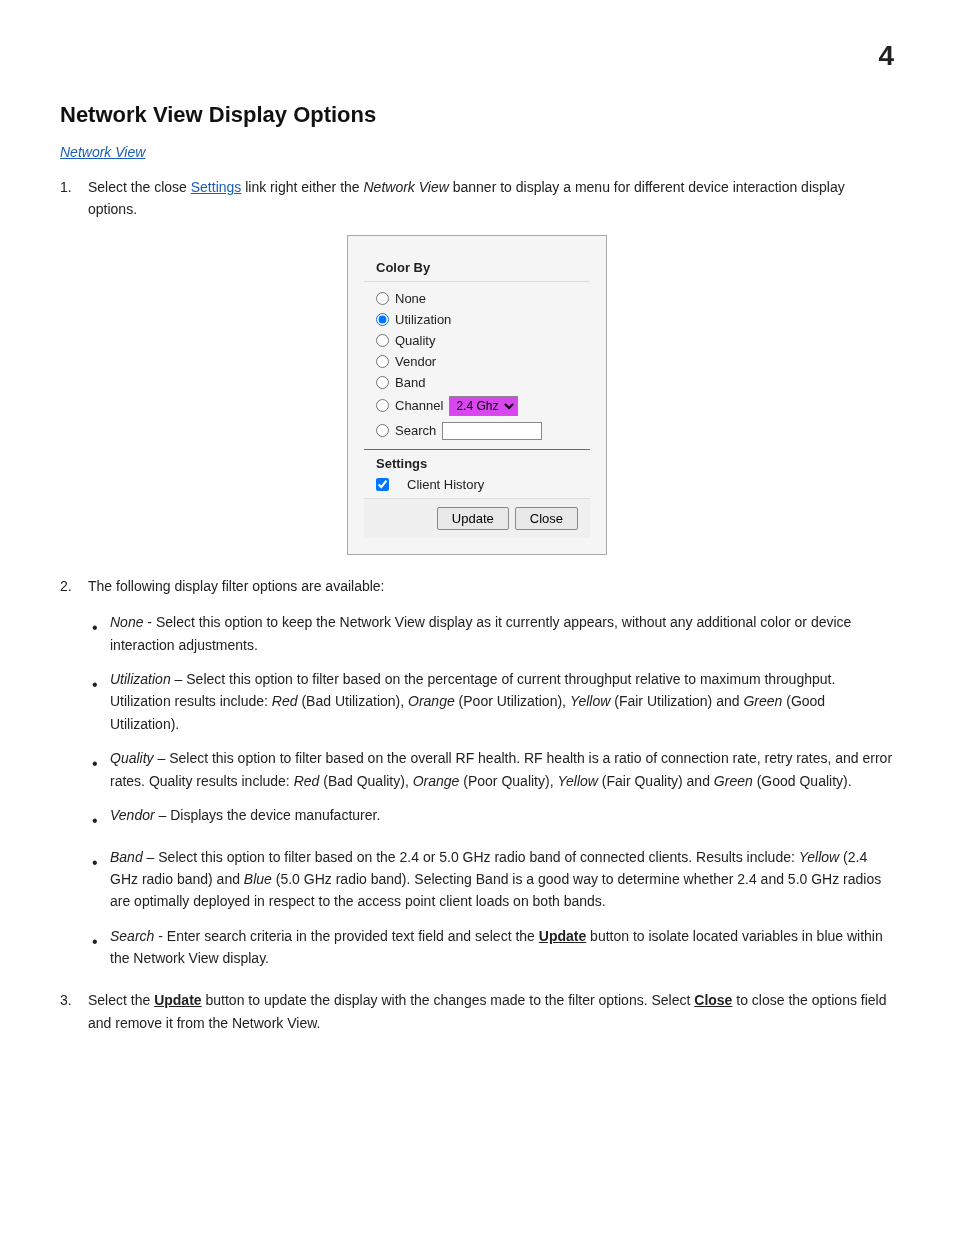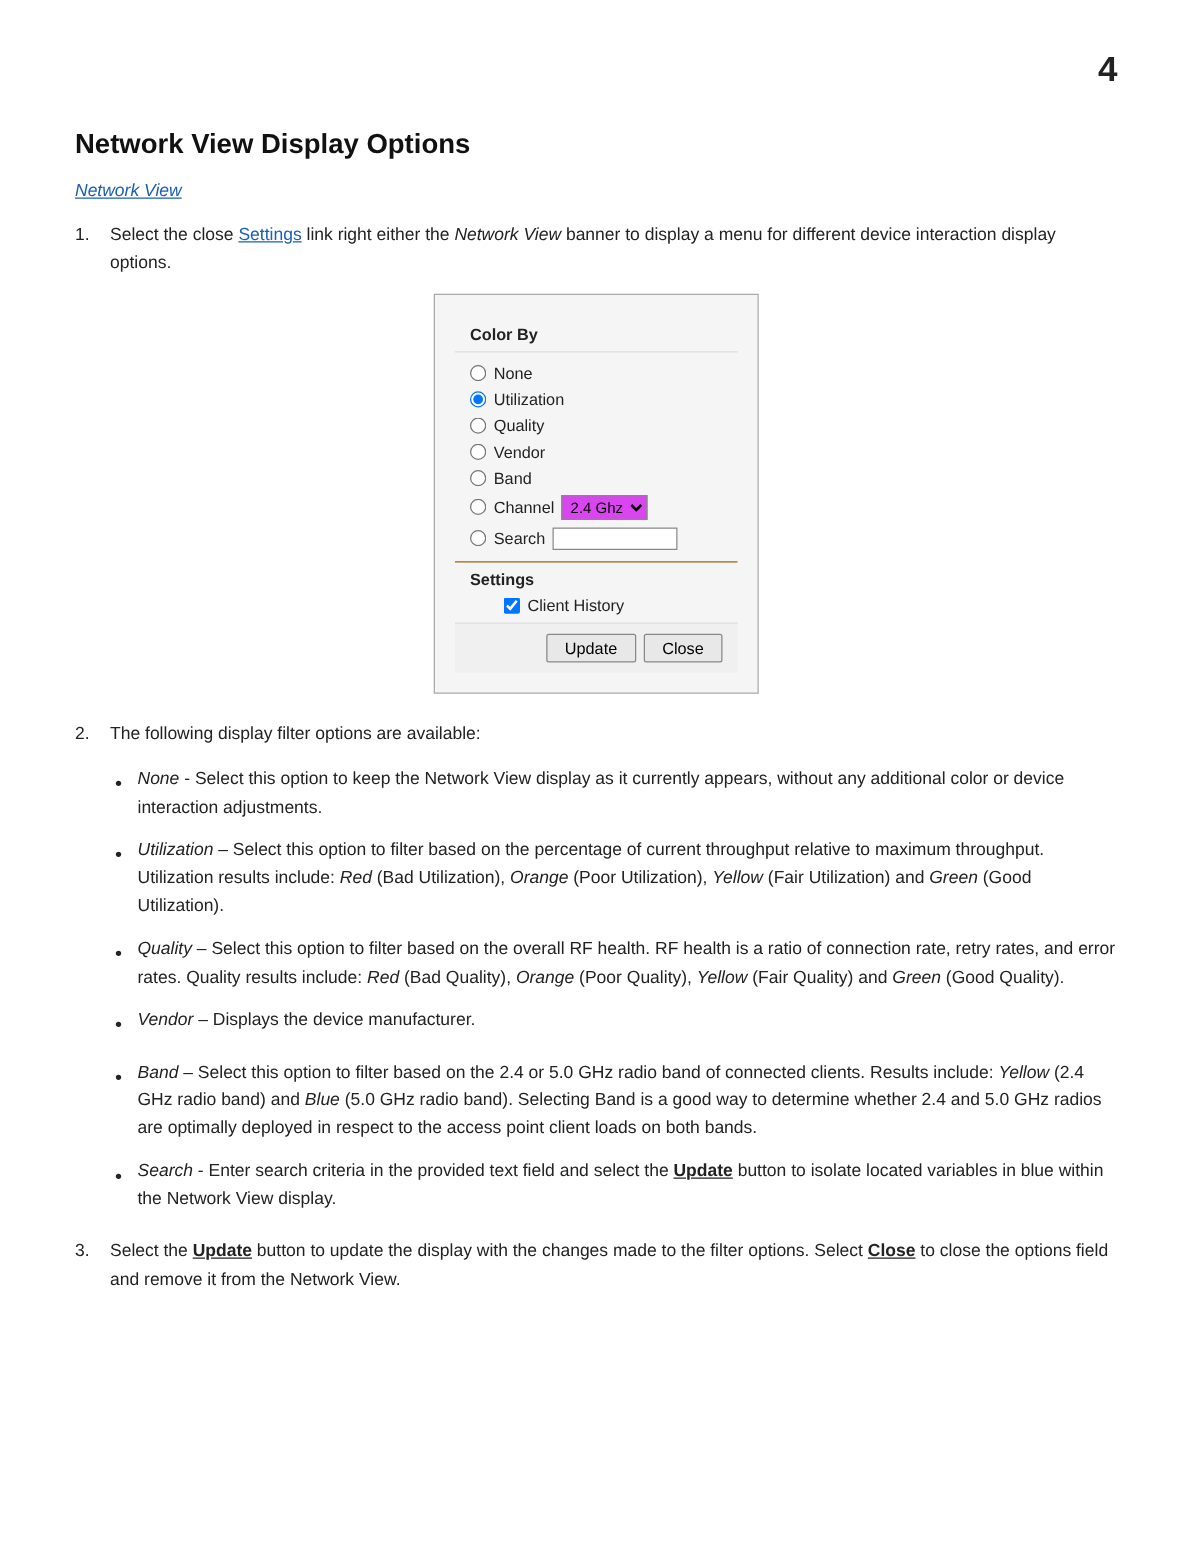--- a/index.html
+++ b/index.html
@@ -112,24 +112,23 @@
       border-top: 1px solid #a16207;
     }
     .settings-header {
       font-weight: bold;
       font-size: 13px;
       margin-bottom: 4px;
     }
     .checkbox-row {
       display: flex;
       align-items: center;
-      gap: 6px;
+      gap: 18px;
       font-size: 13px;
       padding: 2px 0;
-      margin-left: 27px;
     }
     .dialog-footer {
       display: flex;
       justify-content: flex-end;
       gap: 6px;
       padding: 8px 12px;
       border-top: 1px solid #ddd;
       background: #f0f0f0;
     }
     .dialog-btn {

